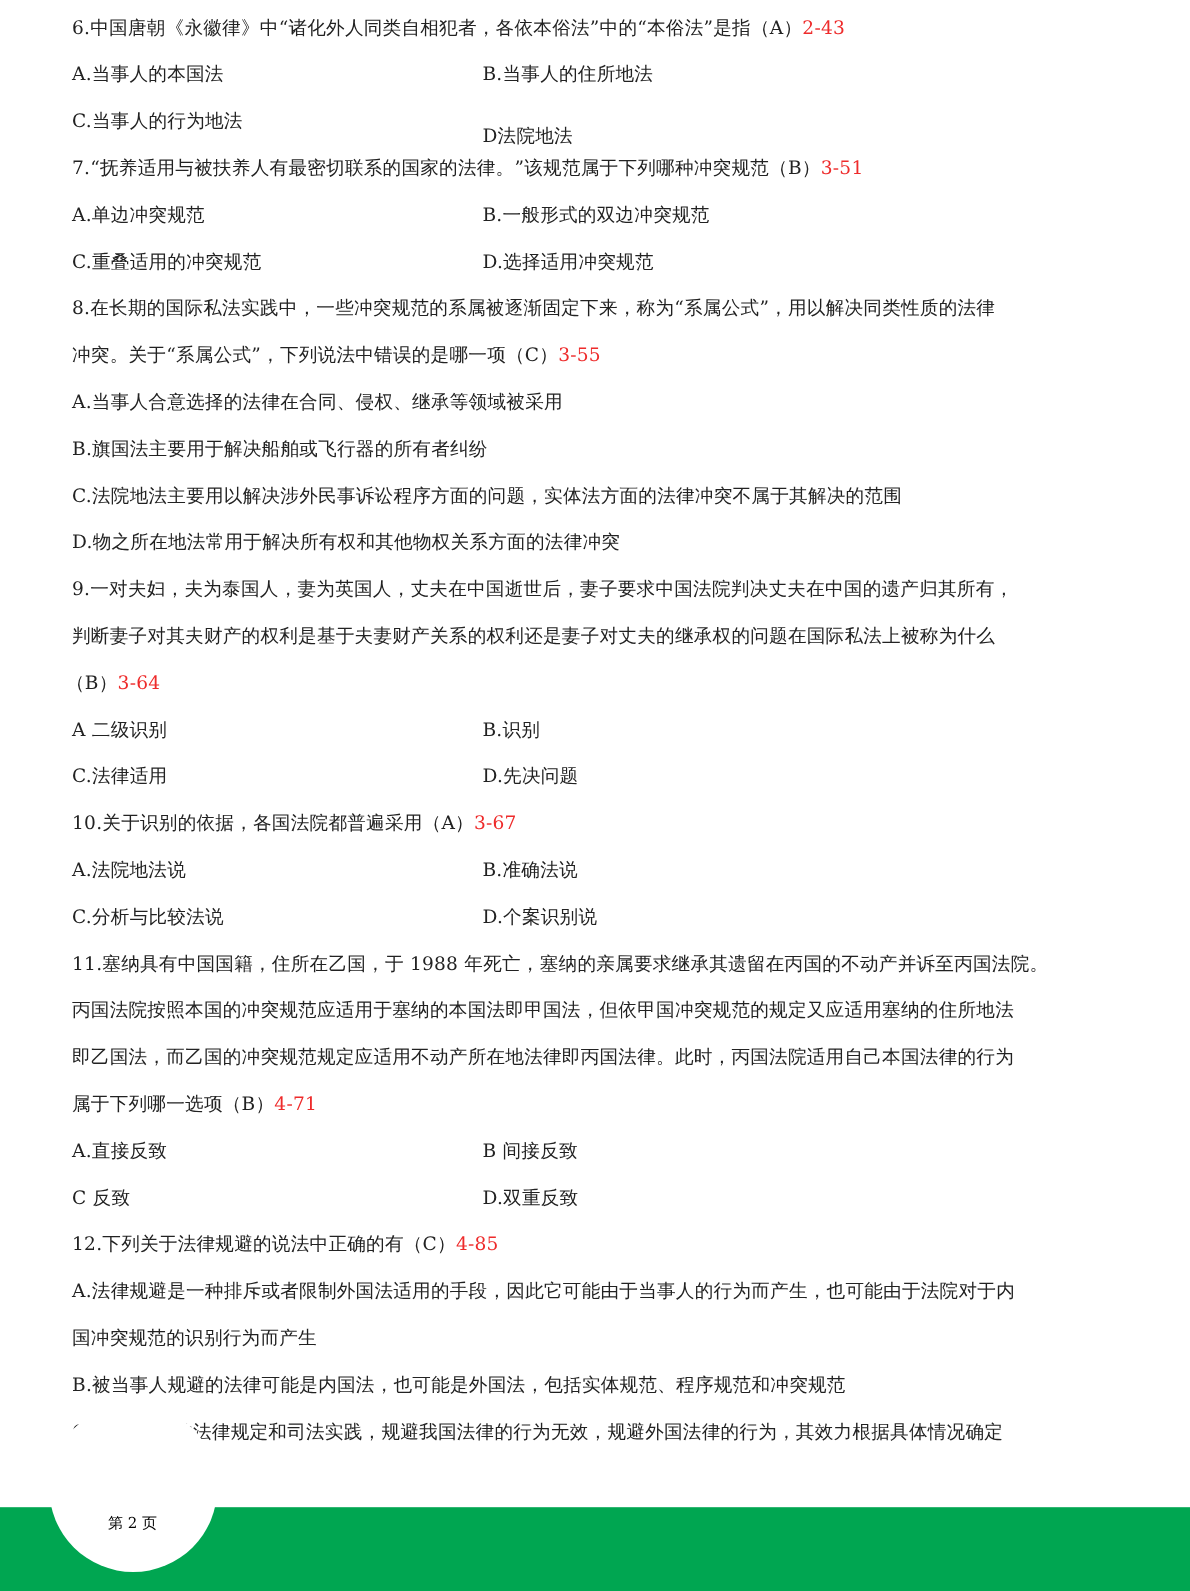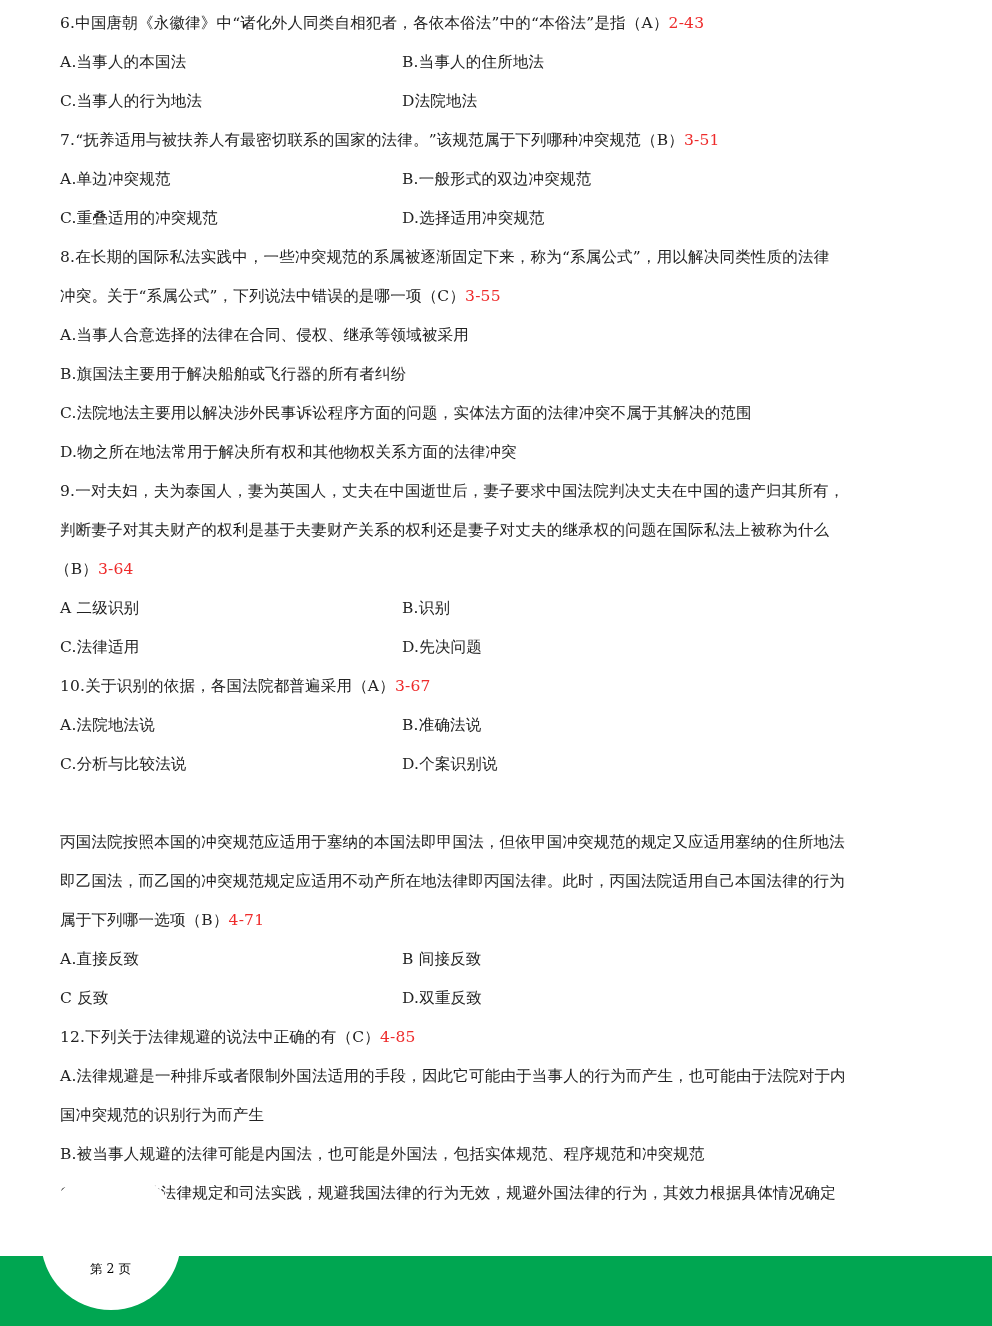--- a/index.html
+++ b/index.html
@@ -30,21 +30,21 @@
 </style>
 </head>
 <body>
 
 <div class="page">
 
   <div class="line" style="top:13px"><span>6.中国唐朝《永徽律》中“诸化外人同类自相犯者，各依本俗法”中的“本俗法”是指（A）</span><span class="ref">2-43</span></div>
   <div class="line" style="top:52px">A.当事人的本国法</div>
   <div class="line opt-right" style="top:52px">B.当事人的住所地法</div>
   <div class="line" style="top:91px">C.当事人的行为地法</div>
-  <div class="line opt-right" style="top:91px">D法院地法</div>
+  <div class="line opt-right" style="top:103px">D法院地法</div>
 
   <div class="line" style="top:130px"><span>7.“抚养适用与被扶养人有最密切联系的国家的法律。”该规范属于下列哪种冲突规范（B）</span><span class="ref">3-51</span></div>
   <div class="line" style="top:169px">A.单边冲突规范</div>
   <div class="line opt-right" style="top:169px">B.一般形式的双边冲突规范</div>
   <div class="line" style="top:208px">C.重叠适用的冲突规范</div>
   <div class="line opt-right" style="top:208px">D.选择适用冲突规范</div>
 
   <div class="line" style="top:247px">8.在长期的国际私法实践中，一些冲突规范的系属被逐渐固定下来，称为“系属公式”，用以解决同类性质的法律</div>
   <div class="line" style="top:286px"><span>冲突。关于“系属公式”，下列说法中错误的是哪一项（C）</span><span class="ref">3-55</span></div>
   <div class="line" style="top:364px">B.旗国法主要用于解决船舶或飞行器的所有者纠纷</div>
@@ -59,20 +59,21 @@
   <div class="line opt-right" style="top:598px">B.识别</div>
   <div class="line" style="top:637px">C.法律适用</div>
   <div class="line opt-right" style="top:637px">D.先决问题</div>
 
   <div class="line" style="top:676px"><span>10.关于识别的依据，各国法院都普遍采用（A）</span><span class="ref">3-67</span></div>
   <div class="line" style="top:715px">A.法院地法说</div>
   <div class="line opt-right" style="top:715px">B.准确法说</div>
   <div class="line" style="top:754px">C.分析与比较法说</div>
   <div class="line opt-right" style="top:754px">D.个案识别说</div>
 
+  <div class="line" style="top:793px">11.塞纳具有中国国籍，住所在乙国，于 1988 年死亡，塞纳的亲属要求继承其遗留在丙国的不动产并诉至丙国法院。</div>
   <div class="line" style="top:871px">即乙国法，而乙国的冲突规范规定应适用不动产所在地法律即丙国法律。此时，丙国法院适用自己本国法律的行为</div>
   <div class="line" style="top:832px">丙国法院按照本国的冲突规范应适用于塞纳的本国法即甲国法，但依甲国冲突规范的规定又应适用塞纳的住所地法</div>
   <div class="line" style="top:910px"><span>属于下列哪一选项（B）</span><span class="ref">4-71</span></div>
   <div class="line" style="top:949px">A.直接反致</div>
   <div class="line opt-right" style="top:949px">B 间接反致</div>
   <div class="line" style="top:988px">C 反致</div>
   <div class="line opt-right" style="top:988px">D.双重反致</div>
 
   <div class="line" style="top:1027px"><span>12.下列关于法律规避的说法中正确的有（C）</span><span class="ref">4-85</span></div>
   <div class="line" style="top:1066px">A.法律规避是一种排斥或者限制外国法适用的手段，因此它可能由于当事人的行为而产生，也可能由于法院对于内</div>

